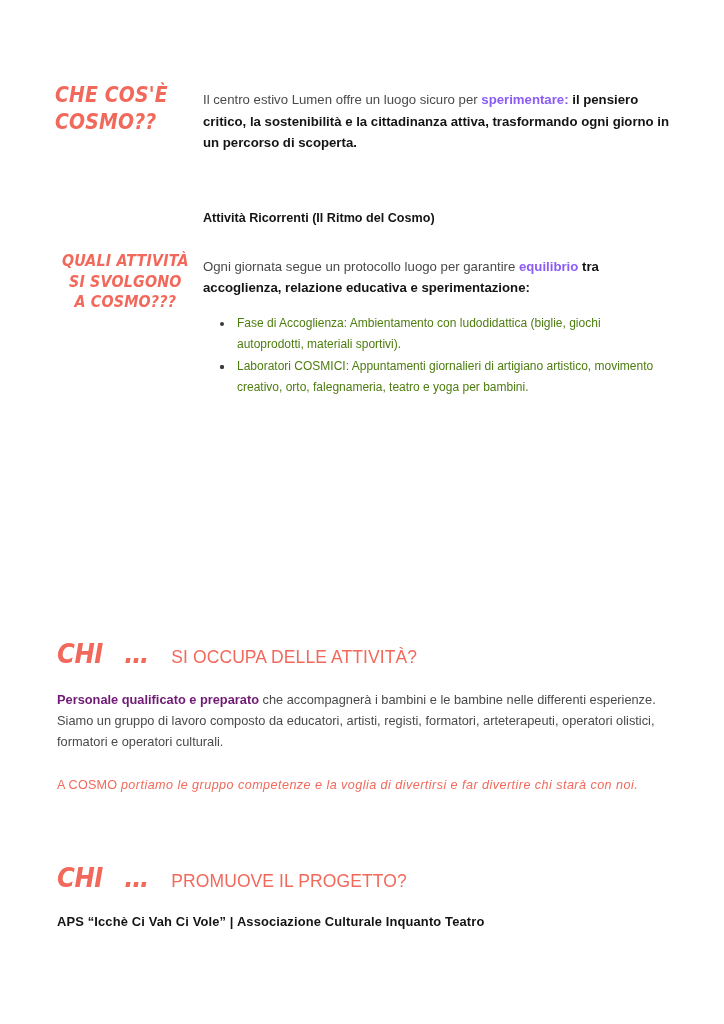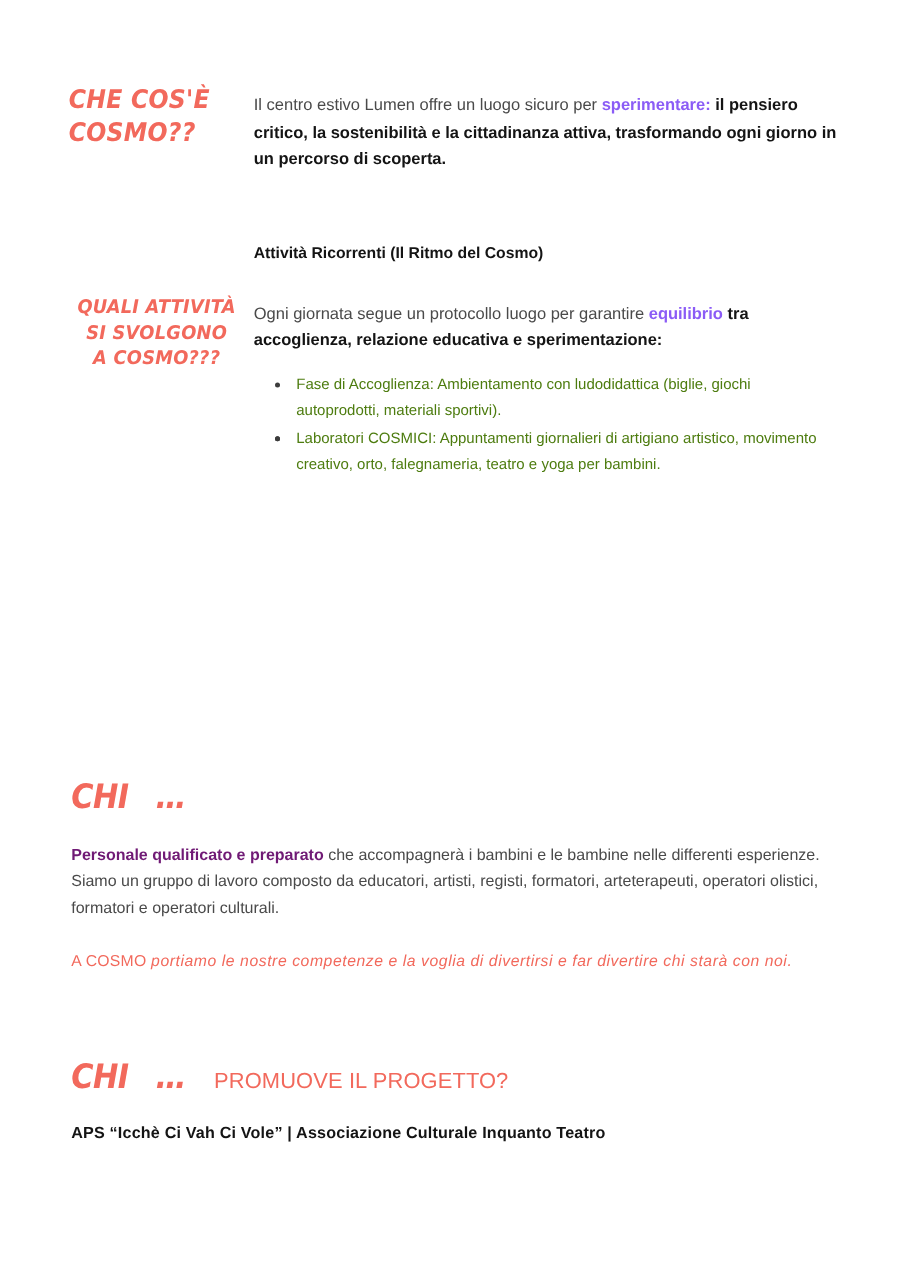--- a/index.html
+++ b/index.html
@@ -16,20 +16,21 @@
     font-family: "Liberation Sans", sans-serif;
     color: #1b1b1b;
     -webkit-font-smoothing: antialiased;
   }
 
   .page {
     position: relative;
     width: 724px;
     height: 898px;
     background: #ffffff;
+    margin-top: 16px;
   }
 
   
   .row {
     display: flex;
     align-items: flex-start;
   }
 
   
   .display-head {
@@ -231,28 +232,29 @@
           <span>Laboratori COSMICI: Appuntamenti giornalieri di artigiano artistico, movimento creativo, orto, falegnameria, teatro e yoga per bambini.</span>
         </li>
       </ul>
     </div>
   </section>
 
   <section id="block-chi-occupa">
     <h2 class="chi-head">
       <span class="chi-word">CHI</span>
         <span class="chi-dots">...</span>
+        <span class="chi-rest">SI OCCUPA DELLE ATTIVITÀ?</span>
     </h2>
 
     <p class="para" id="para-personale">
       <b>Personale qualificato e preparato</b><span> che accompagnerà i bambini e le bambine nelle differenti esperienze. Siamo un gruppo di lavoro composto da educatori, artisti, registi, formatori, arteterapeuti, operatori olistici, formatori e operatori culturali.</span>
     </p>
 
     <p class="red-italic" id="red-cosmo">
-      <span class="upright">A COSMO </span><span class="slanted">portiamo le nostre competenze e la voglia di divertirsi e far divertire chi starà con noi.</span>
+      <span class="upright">A COSMO </span><span class="slanted">portiamo le gruppo competenze e la voglia di divertirsi e far divertire chi starà con noi.</span>
     </p>
   </section>
 
   <section id="block-chi-promuove">
     <h2 class="chi-head">
       <span class="chi-word">CHI</span>
         <span class="chi-dots">...</span>
         <span class="chi-rest">PROMUOVE IL PROGETTO?</span>
     </h2>
 

